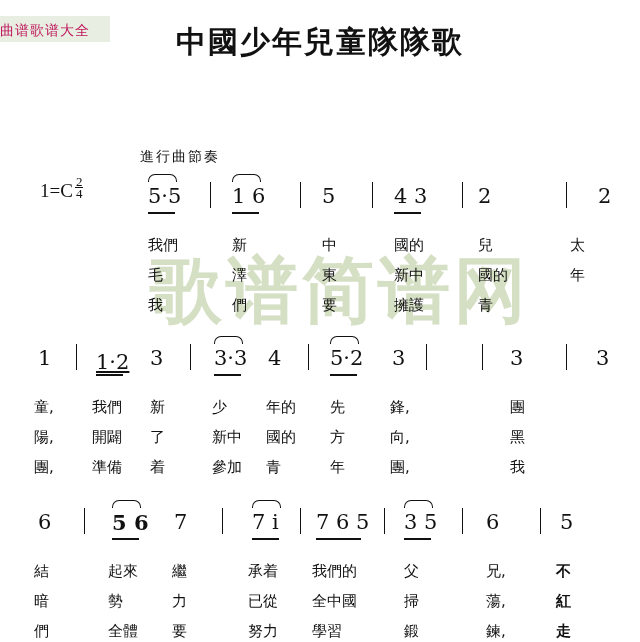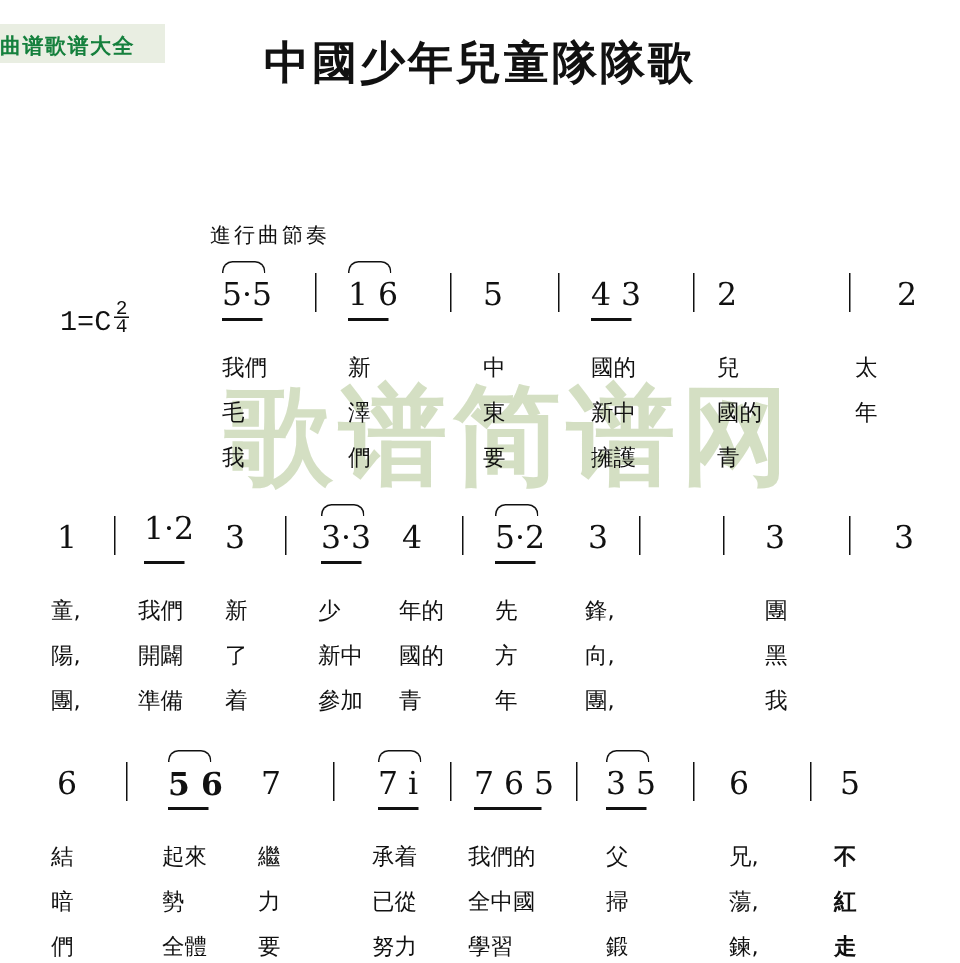--- a/index.html
+++ b/index.html
@@ -9,25 +9,24 @@
     font-family:"DejaVu Sans","Liberation Sans",sans-serif;
     position:relative;
     overflow:hidden;
     color:#111;
   }
   .sheet{position:absolute;inset:0;}
 
   
   .wm-corner{
     position:absolute;left:0;top:22px;
-    font-size:14px;color:#15803d;
+    font-size:14px;color:#be185d;
     letter-spacing:1px;
     white-space:nowrap;
     font-family:"DejaVu Sans","Liberation Sans",sans-serif;
-    font-weight:bold;
   }
   .wm-corner-bg{
     position:absolute;left:0;top:16px;width:110px;height:26px;
     background:#e9eee2;
   }
   .wm-big{
     position:absolute;left:150px;top:243px;
     font-size:72px;font-weight:bold;
     color:rgba(176,196,145,.55);
     letter-spacing:4px;
@@ -57,24 +56,24 @@
     letter-spacing:6px;
     text-align:right;
     white-space:nowrap;
   }
   .tempo{
     position:absolute;left:140px;top:148px;
     font-size:14px;letter-spacing:2px;
     white-space:nowrap;
   }
   .keysig{
-    position:absolute;left:40px;top:200px;
+    position:absolute;left:40px;top:176px;
     font-size:19px;
     white-space:nowrap;
-    font-family:Liberation Mono, monospace;
+    font-family:Liberation Serif, serif;
   }
   .keysig .frac{
     display:inline-block;
     font-size:13px;
     line-height:11px;
     text-align:center;
     vertical-align:-1px;
     margin-left:2px;
   }
   .keysig .frac span{display:block;}
@@ -165,21 +164,21 @@
         <div class="lyric" style="left: 478px; top: 88px;">國的</div>
         <div class="lyric" style="left: 570px; top: 88px;">年</div>
         <div class="lyric" style="left: 148px; top: 118px;">我</div>
         <div class="lyric" style="left: 232px; top: 118px;">們</div>
         <div class="lyric" style="left: 322px; top: 118px;">要</div>
         <div class="lyric" style="left: 394px; top: 118px;">擁護</div>
         <div class="lyric" style="left: 478px; top: 118px;">青</div>
       </div>
       <div class="system" style="top: 340px;">
         <div class="note" style="left: 38px; top: 6px;">1</div>
-        <div class="note" style="left: 96px; top: 0;">1·2</div>
+        <div class="note" style="left: 96px; top: 10px; text-decoration: underline;">1·2</div>
         <div class="underline1" style="left: 96px; top: 34px; width: 27px;"></div>
         <div class="note" style="left: 150px; top: 6px;">3</div>
         <div class="beam" style="left: 214px; top: -4px; width: 27px;"></div>
         <div class="note" style="left: 214px; top: 6px;">3·3</div>
         <div class="underline1" style="left: 214px; top: 34px; width: 27px;"></div>
         <div class="note" style="left: 268px; top: 6px;">4</div>
         <div class="beam" style="left: 330px; top: -4px; width: 27px;"></div>
         <div class="note" style="left: 330px; top: 6px;">5·2</div>
         <div class="underline1" style="left: 330px; top: 34px; width: 27px;"></div>
         <div class="note" style="left: 392px; top: 6px;">3</div>

